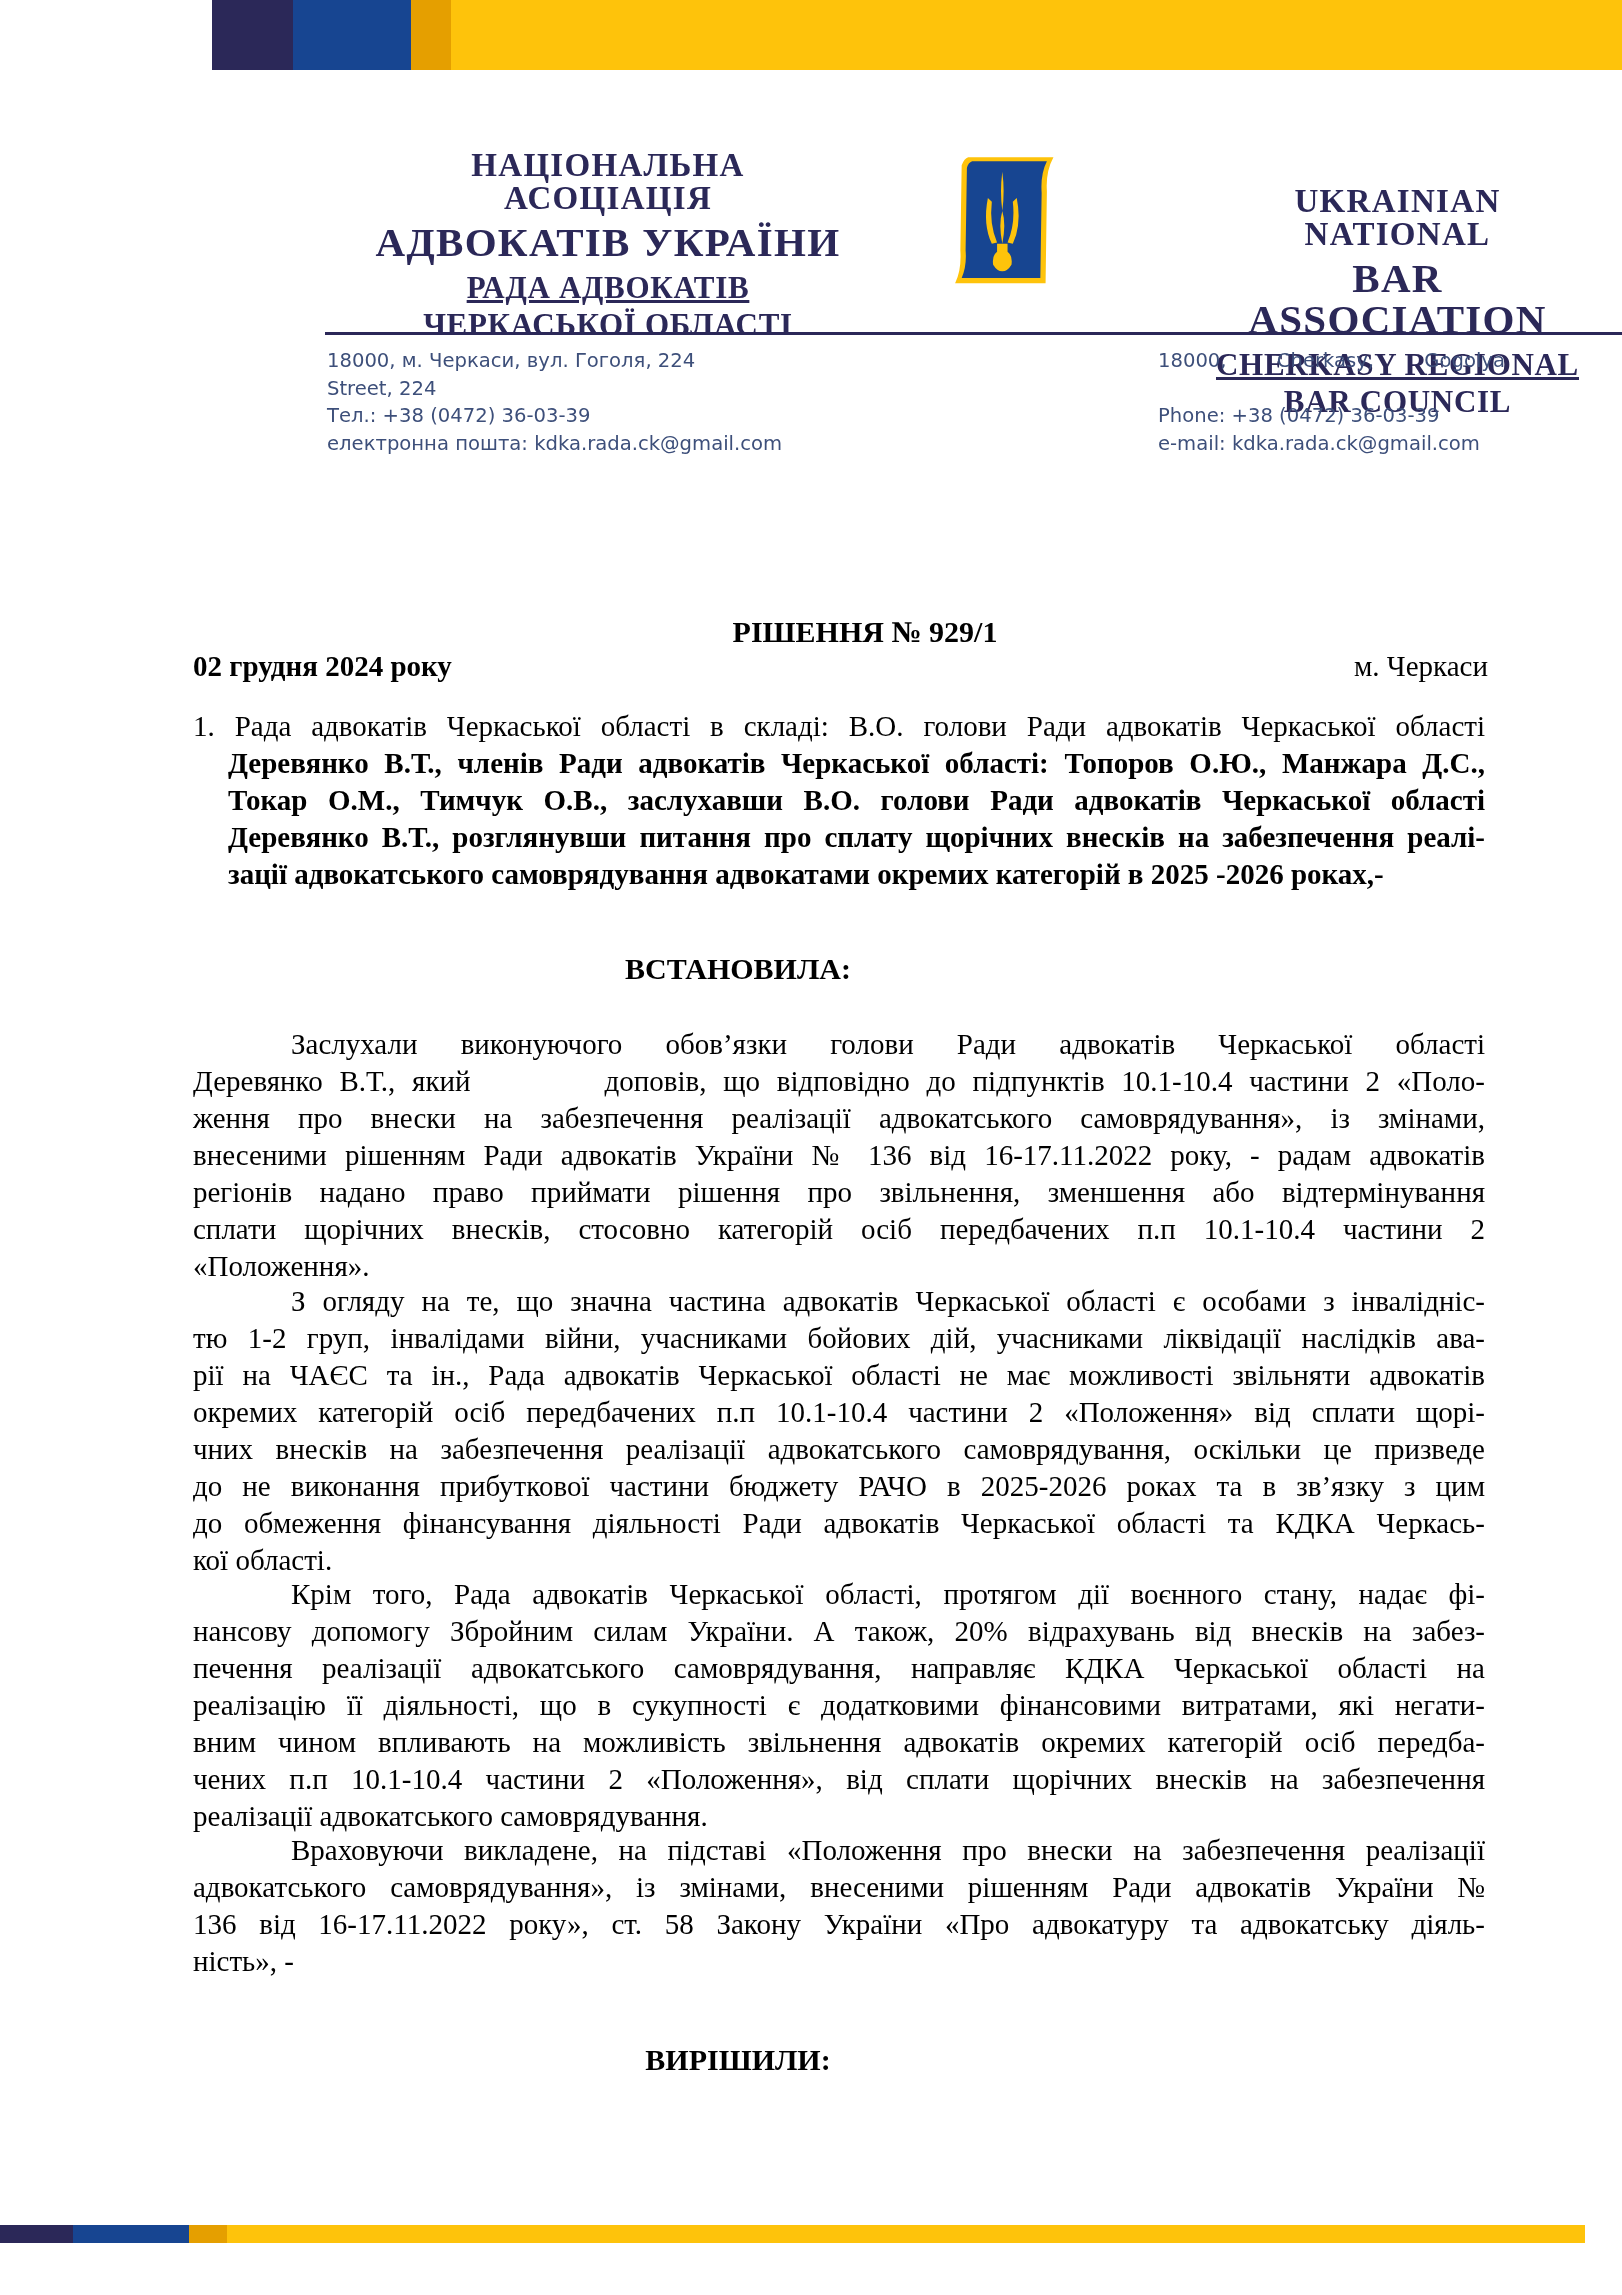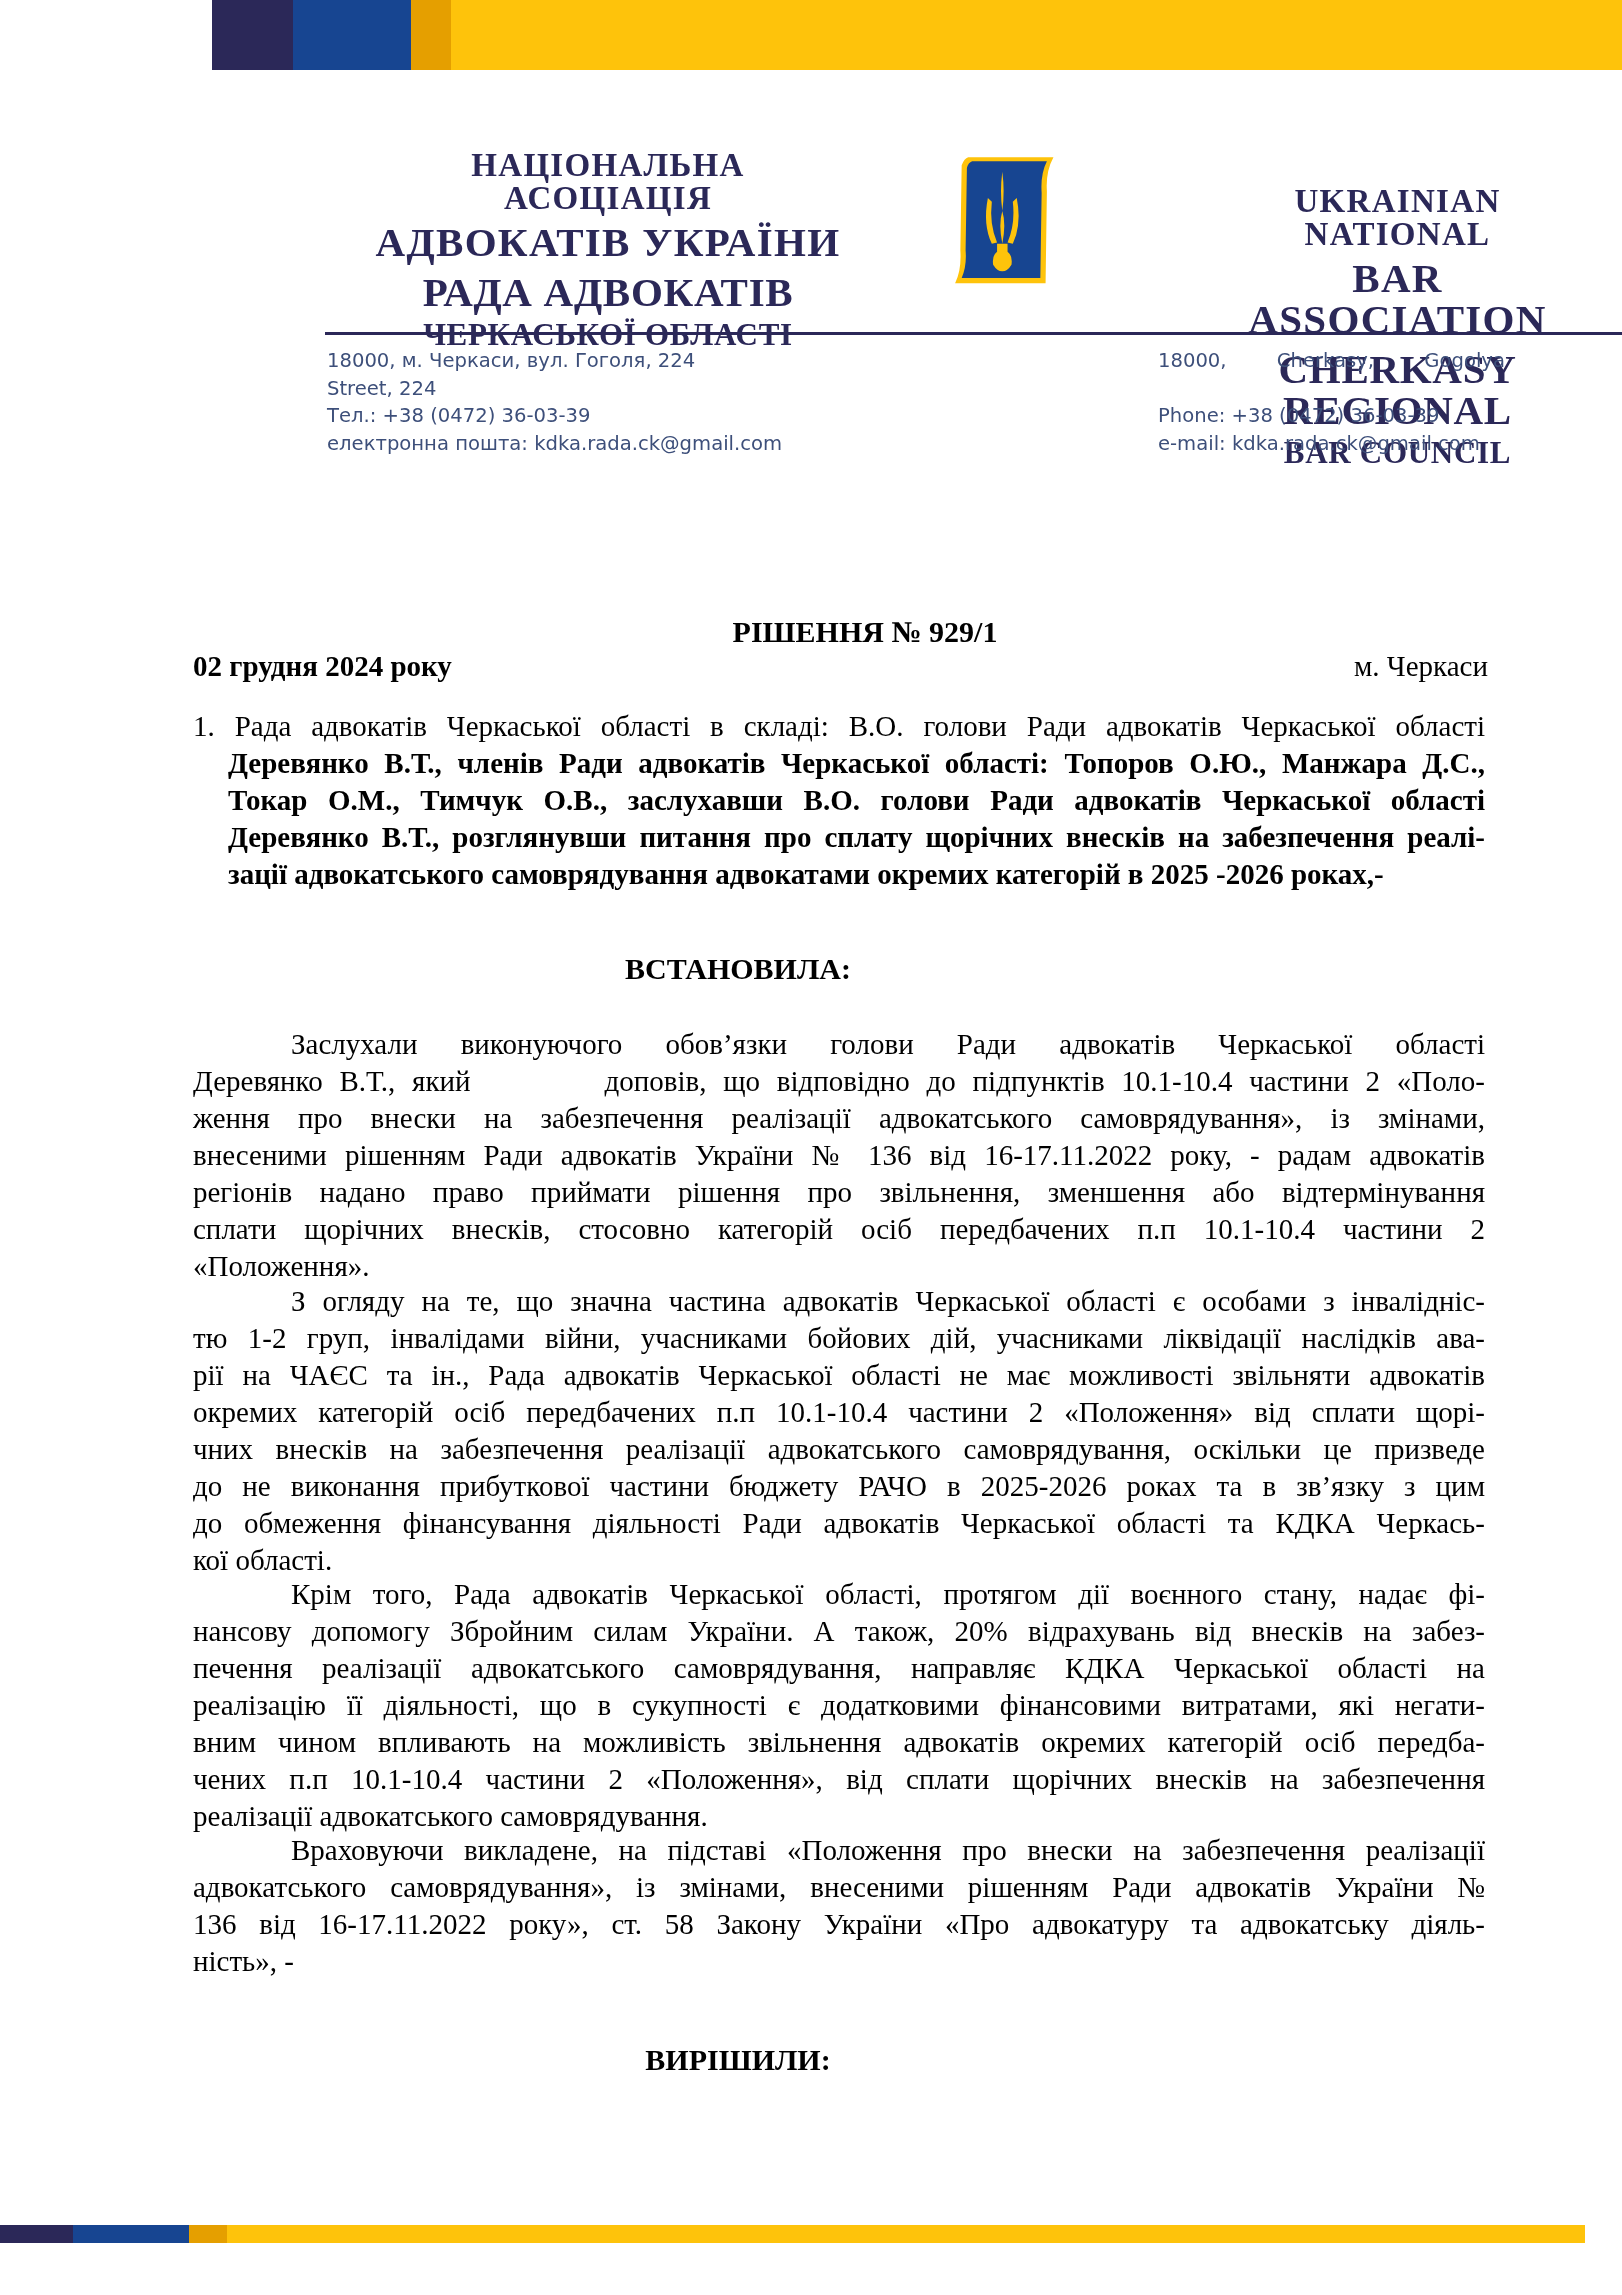--- a/index.html
+++ b/index.html
@@ -11,21 +11,21 @@
   .c-navy { background:#2b2858; }
   .c-blue { background:#174591; }
   .c-orange { background:#e59f00; }
   .c-yellow { background:#fec30b; }
 
   .hdr { position:absolute; color:#2b2858; font-family:"Liberation Serif", serif; font-weight:bold; text-align:center; line-height:1; }
   .hdr-l { left:366px; width:484px; top:149px; }
   .hdr-r { left:1201px; width:393px; top:149px;margin-top:36px; }
   .hdr .l1 { font-size:33px; letter-spacing:1.3px; margin-bottom:6.5px; }
   .hdr .l2 { font-size:41px; letter-spacing:1.3px; margin-bottom:9.2px; }
-  .hdr .l3 { font-size:41px; letter-spacing:0.7px; margin-bottom:6.5px; }
+  .hdr .l3 { font-size:31px; letter-spacing:0.7px; margin-bottom:6.5px;text-decoration:underline; }
   .hdr .l4 { font-size:31px; letter-spacing:0.7px; }
 
   #logo { position:absolute; left:942px; top:152px; width:118px; height:141px; }
 
   #rule { position:absolute; left:325px; top:332px; width:1297px; height:3.3px; background:#2b2858; }
 
   .addr { position:absolute; color:#3d4f7a; font-family:"DejaVu Sans", sans-serif; font-size:19.6px; line-height:27.5px; }
   .addr-l { left:327px; top:347px; }
   .addr-r { left:1158px; top:347px; width:347px; }
   .addr-r .just { display:flex; justify-content:space-between; }

